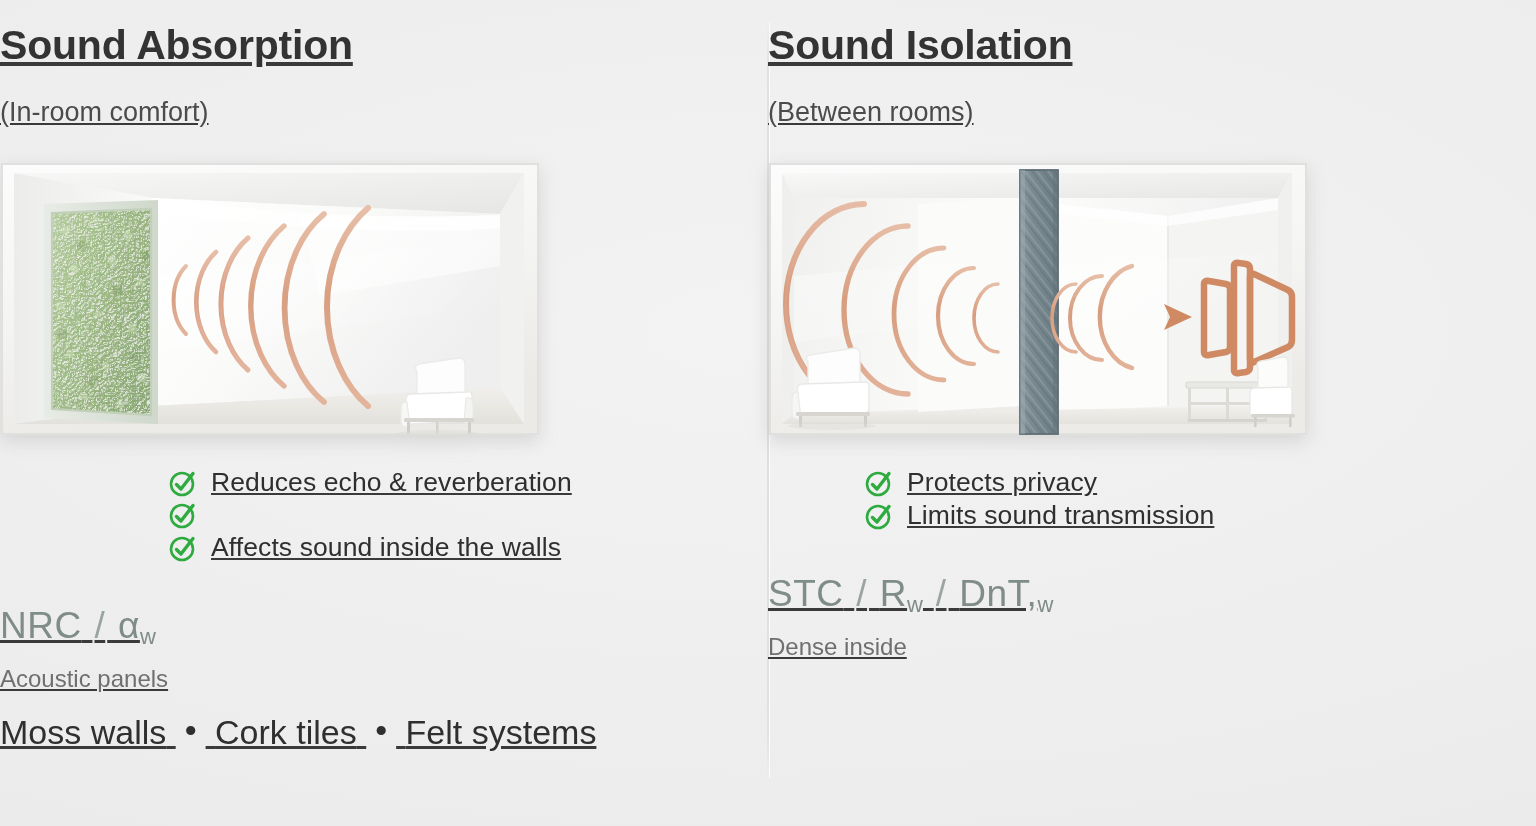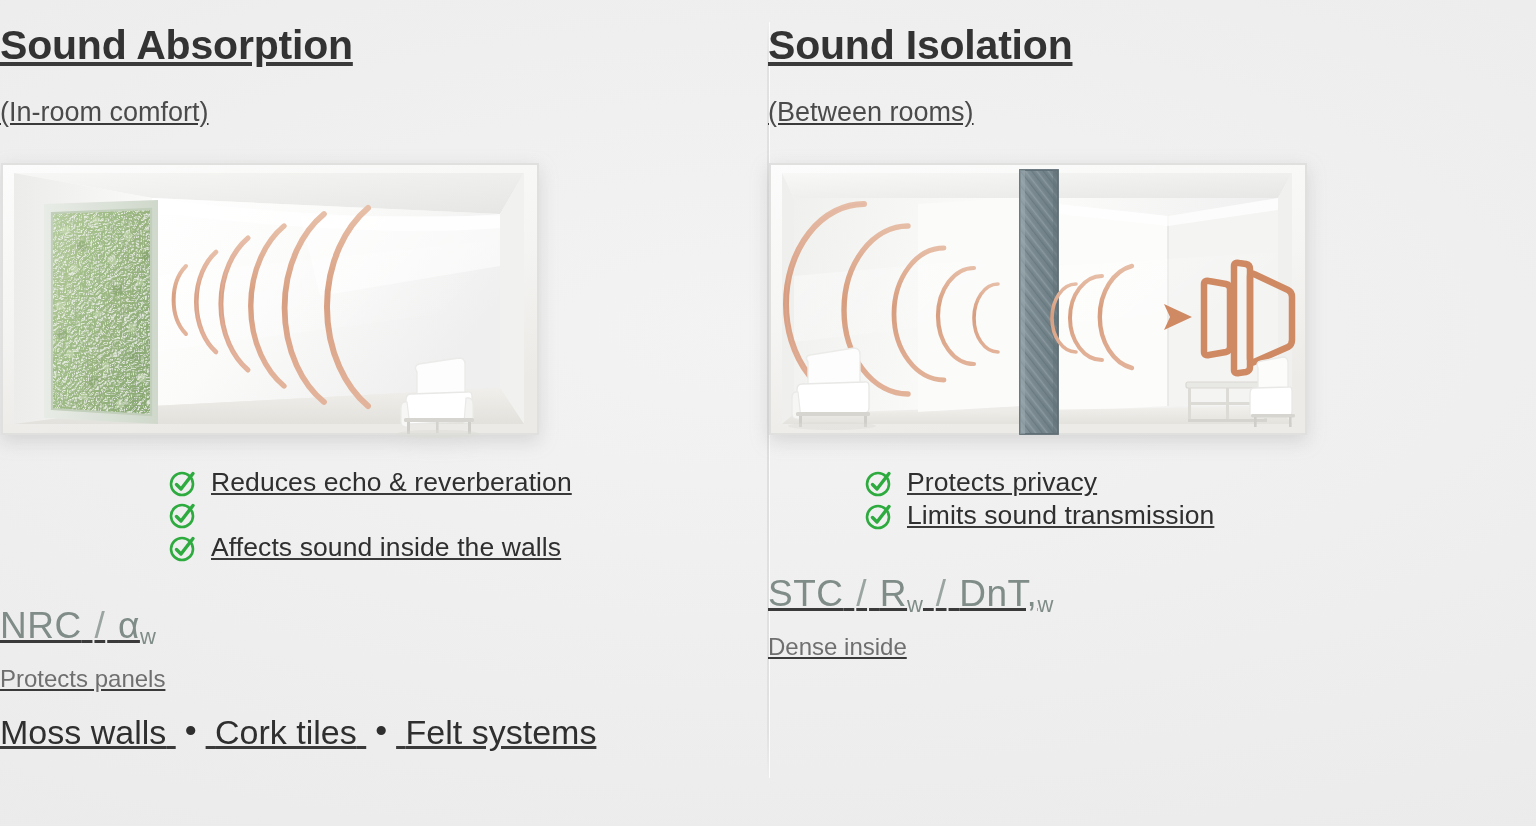--- a/index.html
+++ b/index.html
@@ -316,21 +316,21 @@
         <span class="bullet-label">Affects sound inside the walls</span>
       </div>
     </div>
 
     <div class="metrics">
       <span>NRC</span>
       <span class="sep">/</span>
       <span>α</span><sub>w</sub>
     </div>
 
-    <div class="sub-note">Protects panels</div>
+    <div class="sub-note">Acoustic panels</div>
 
     <div class="examples">
       <span>Moss walls</span>
       <span class="dot">•</span>
       <span>Cork tiles</span>
       <span class="dot">•</span>
       <span>Felt systems</span>
     </div>
   </div>
 

